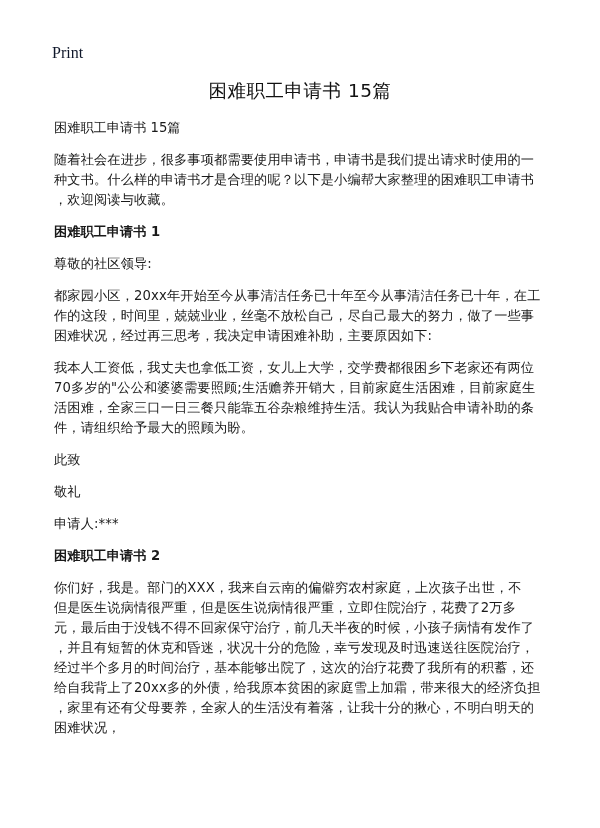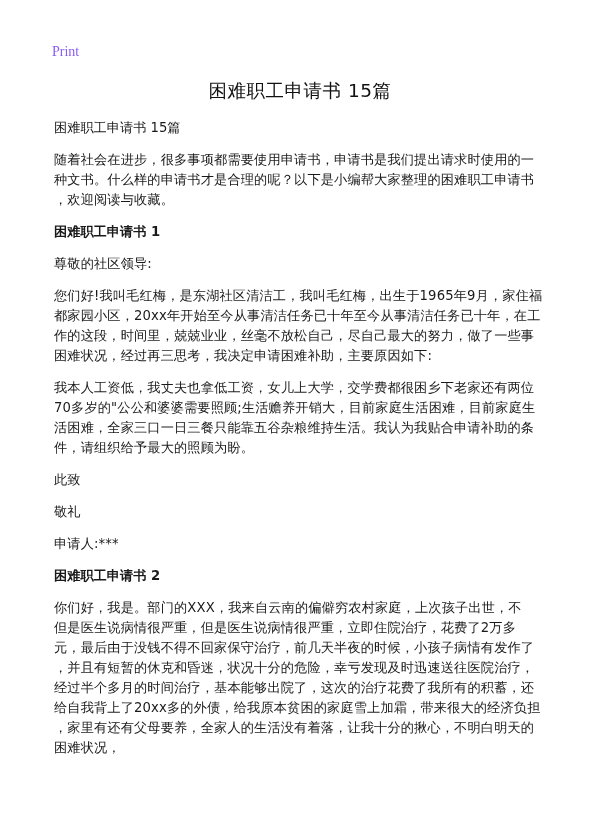--- a/index.html
+++ b/index.html
@@ -4,21 +4,21 @@
   <style>
     html, body { margin: 0; padding: 0; background: #ffffff; }
     body {
       width: 600px; height: 828px; overflow: hidden; position: relative;
       color: #1a1a1a;
       font-family: "DejaVu Sans", "Liberation Sans", sans-serif;
     }
     .print-label {
       position: absolute; left: 52px; top: 44px;
       font-family: "Liberation Serif", "DejaVu Serif", serif;
-      font-size: 14px; color: #8b5cf6;
+      font-size: 16px; color: #0f172a;
     }
     .doc-title {
       position: absolute; left: 0; width: 600px; top: 78px;
       text-align: center; font-size: 18.5px; font-weight: normal; color: #111;
       letter-spacing: 0.5px;
     }
     .content { position: absolute; left: 54px; top: 118px; width: 500px; }
     .line { font-size: 13.2px; line-height: 20px; white-space: nowrap; letter-spacing: 0.15px; }
     .para { margin-bottom: 12px; }
     .heading { font-weight: bold; font-size: 13.2px; line-height: 20px; margin-bottom: 12px; }
@@ -36,21 +36,20 @@
   <div class="para">
     <div class="line">随着社会在进步，很多事项都需要使用申请书，申请书是我们提出请求时使用的一</div>
     <div class="line">种文书。什么样的申请书才是合理的呢？以下是小编帮大家整理的困难职工申请书</div>
     <div class="line">，欢迎阅读与收藏。</div>
   </div>
 
   <div class="heading">困难职工申请书 1</div>
   <div class="para line">尊敬的社区领导:</div>
 
   <div class="para">
-    <div class="line">您们好!我叫毛红梅，是东湖社区清洁工，我叫毛红梅，出生于1965年9月，家住福</div>
     <div class="line">都家园小区，20xx年开始至今从事清洁任务已十年至今从事清洁任务已十年，在工</div>
     <div class="line">作的这段，时间里，兢兢业业，丝毫不放松自己，尽自己最大的努力，做了一些事</div>
     <div class="line">困难状况，经过再三思考，我决定申请困难补助，主要原因如下:</div>
   </div>
 
   <div class="para">
     <div class="line">我本人工资低，我丈夫也拿低工资，女儿上大学，交学费都很困乡下老家还有两位</div>
     <div class="line">70多岁的"公公和婆婆需要照顾;生活赡养开销大，目前家庭生活困难，目前家庭生</div>
     <div class="line">活困难，全家三口一日三餐只能靠五谷杂粮维持生活。我认为我贴合申请补助的条</div>
     <div class="line">件，请组织给予最大的照顾为盼。</div>

